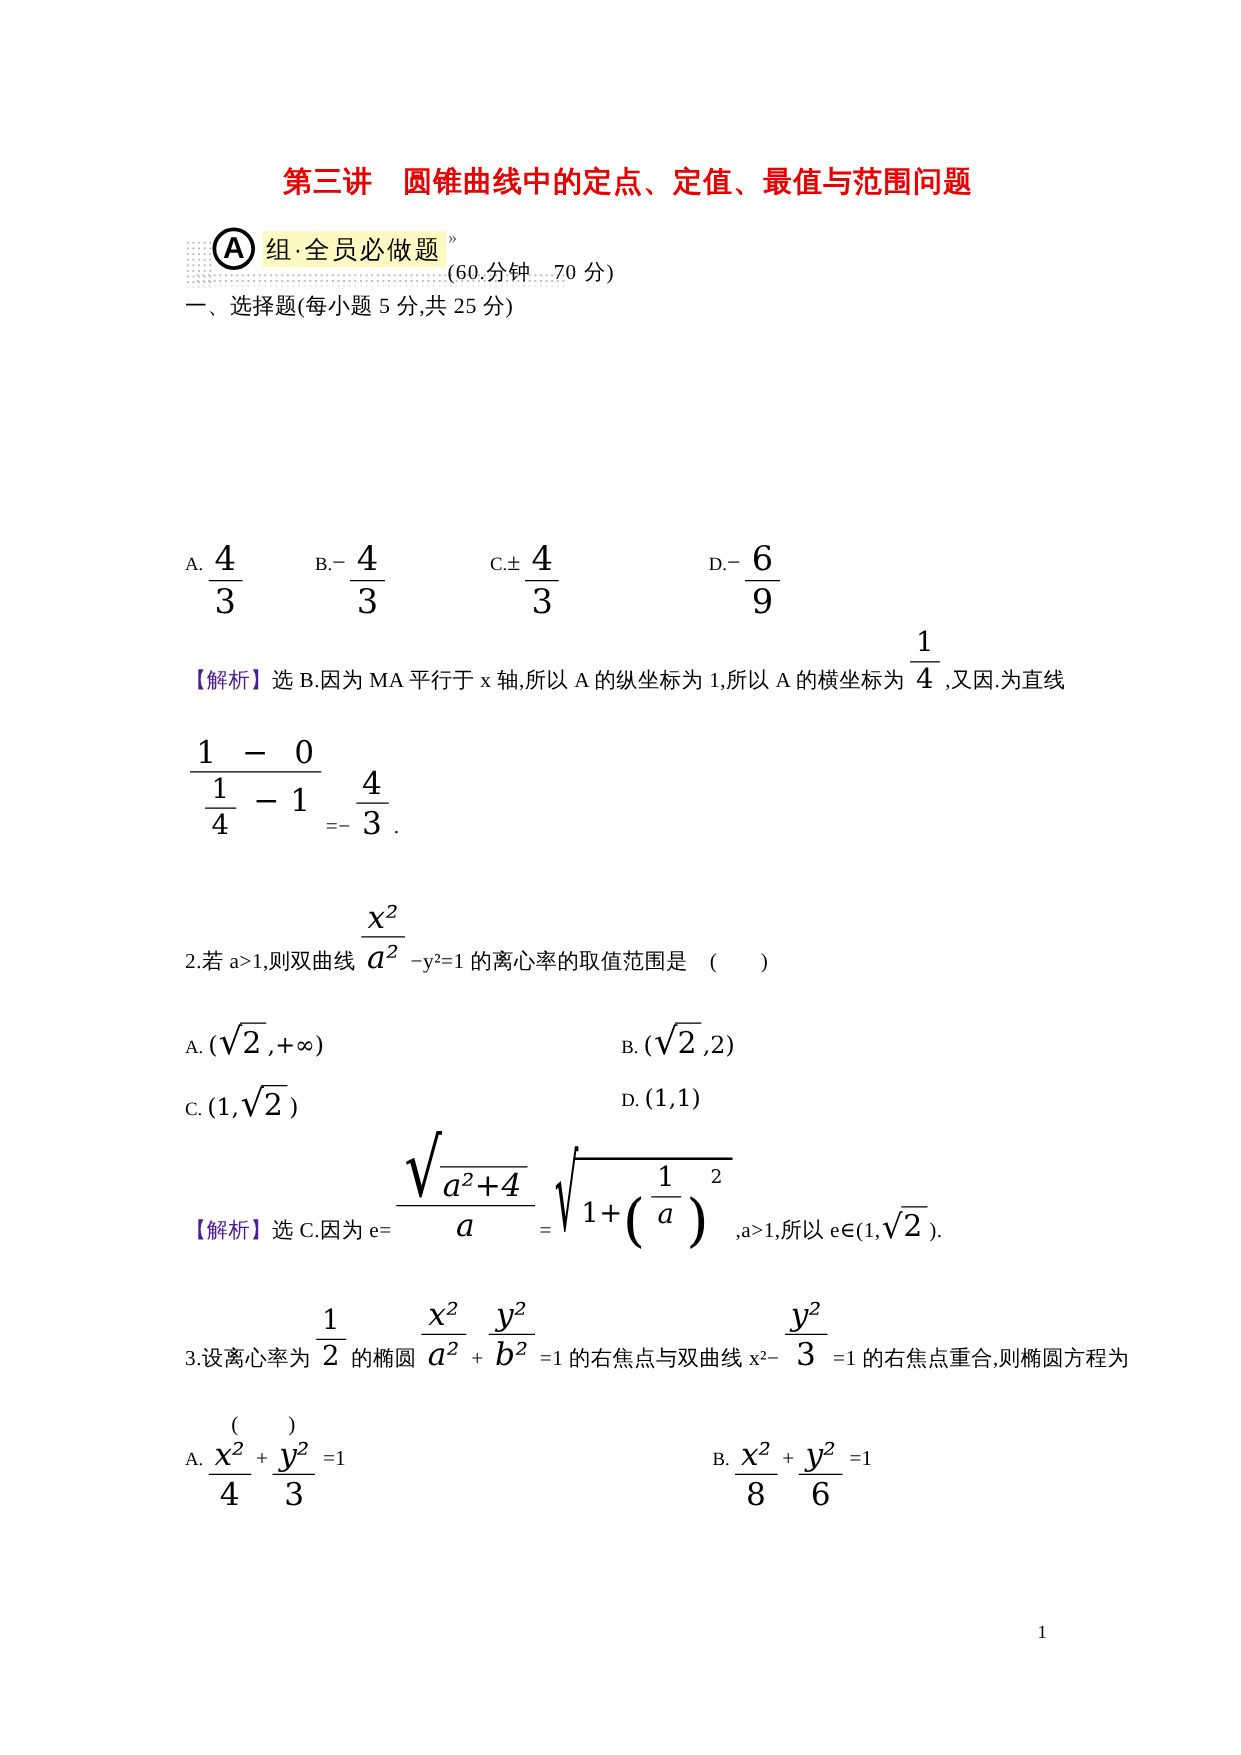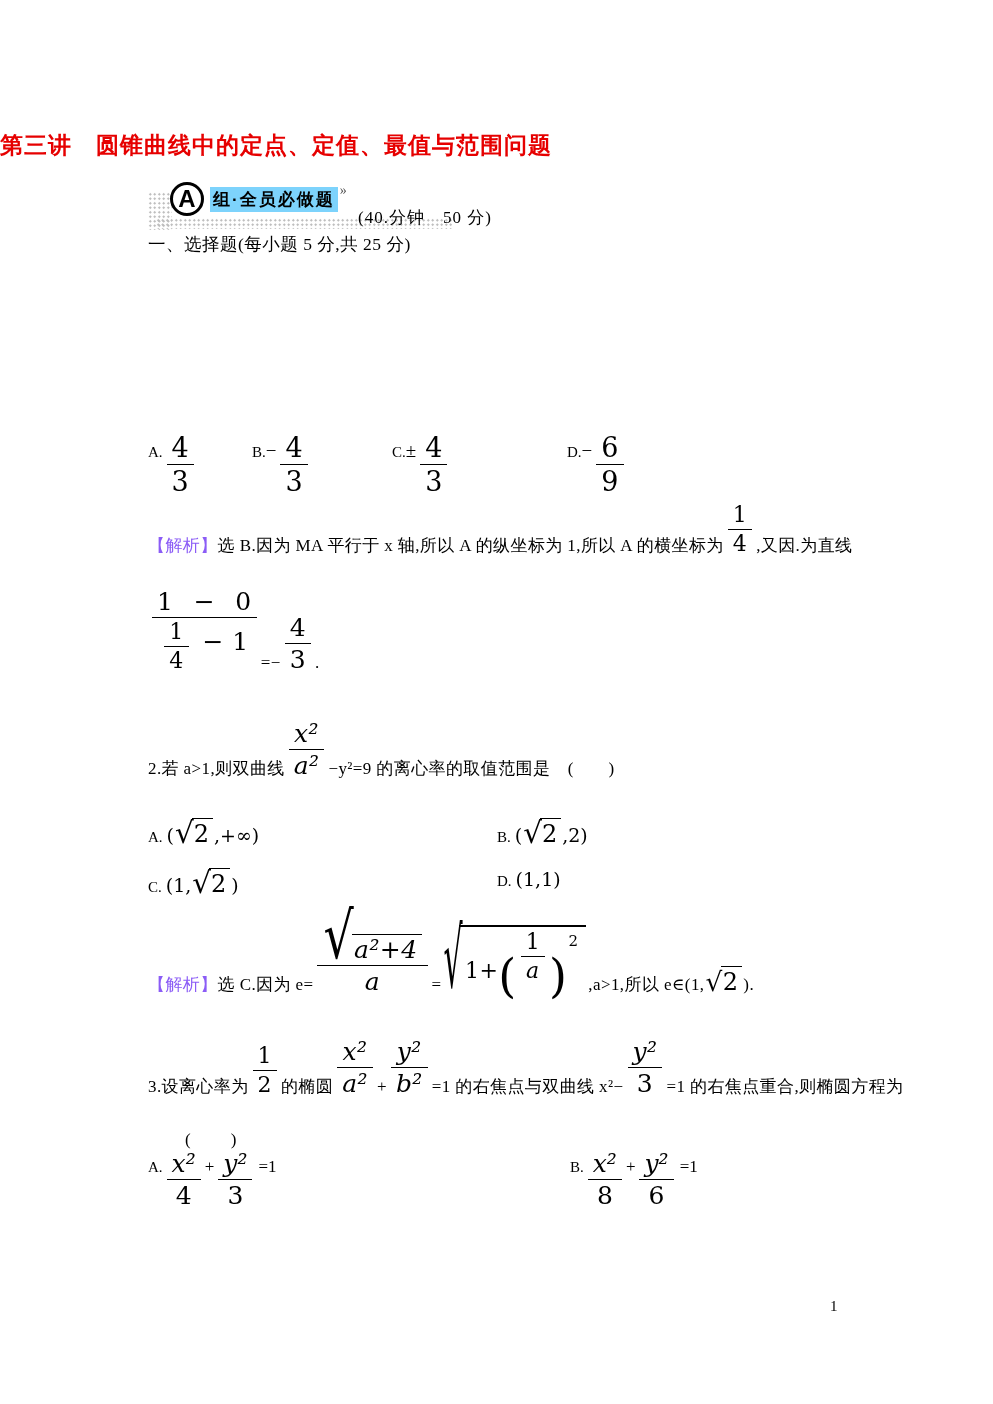--- a/index.html
+++ b/index.html
@@ -6,23 +6,23 @@
   html,body { margin:0; padding:0; background:#fff; }
   .page {
     position:relative; width:993px; height:1404px; background:#ffffff;
     font-family:"Liberation Serif","DejaVu Serif",serif;
     font-size:17px; color:#000; overflow:hidden;
   }
   .abs { position:absolute; }
 
   
   .title {
-    left:0; top:130px; width:993px; text-align:left;
+    left:0; top:130px; width:993px; text-align:center;
     font-family:"Liberation Sans","DejaVu Sans",sans-serif;
-    font-weight:bold; font-size:23px; color:#e60000; letter-spacing:1px;
+    font-weight:bold; font-size:23px; color:#e60000; letter-spacing:1px;padding-left:12px;
   }
 
   
   .badge { left:148px; top:176px; height:56px; }
   .badge-inner { position:relative; display:inline-flex; align-items:center; padding:6px 8px 6px 22px; }
   .tex-left {
     position:absolute; left:0; top:16px; width:24px; height:38px;
     background-image:radial-gradient(#b9b9b9 0.9px, transparent 1.1px);
     background-size:4.5px 4.5px;
   }
@@ -31,23 +31,23 @@
     background-image:radial-gradient(#b9b9b9 0.9px, transparent 1.1px);
     background-size:4.5px 4.5px;
   }
   .badge-circle {
     position:relative; width:34px; height:34px; border:3px solid #000; border-radius:50%;
     display:flex; align-items:center; justify-content:center;
     font-family:"Liberation Sans","DejaVu Sans",sans-serif;
     font-weight:bold; font-size:24px; background:#fff; z-index:2;
   }
   .badge-label {
-    position:relative; z-index:2; background:#7dd3fc; margin-left:6px; padding:1px 3px;
+    position:relative; z-index:2; background:#fef9c3; margin-left:6px; padding:1px 3px;
     font-family:"Liberation Sans","DejaVu Sans",sans-serif;
-    font-weight:bold; font-size:17px; letter-spacing:2px;
+    font-weight:normal; font-size:20px; letter-spacing:2px;
   }
   .badge-arrow { position:relative; z-index:2; font-size:14px; color:#555; margin-left:2px; top:-8px; }
   .meta { left:358px; top:206px; font-size:17px; letter-spacing:1px; }
 
   .section { left:148px; top:232px; font-size:17.5px; letter-spacing:0.5px; }
 
   
   .q1para { left:148px; top:272px; width:760px; }
   .pline { line-height:43px; white-space:nowrap; letter-spacing:0.4px; }
 
@@ -63,21 +63,21 @@
   .fs22 { font-size:22px; }
   .it { font-style:italic; }
   .optlabel { font-size:15px; }
   .optsign { font-size:19px; }
 
   
   .q1opts { left:148px; top:424px; display:flex; align-items:flex-end; height:72px; }
   .q1opts .opt { display:flex; align-items:baseline; }
   .w1 { width:104px; } .w2 { width:140px; } .w3 { width:175px; }
 
-  .redtag { color:#8b5cf6; }
+  .redtag { color:#4c1d95; }
 
   .raise18 { vertical-align:18px; margin-left:10px; }
   .sp { word-spacing:12px; }
 
   
   .sqrt { display:inline-block; white-space:nowrap; margin:0 1px; }
   .sqrt .rad { display:inline-block; font-size:1.55em; line-height:0.85; margin-right:-2px;
                transform:translateY(1px); font-family:"DejaVu Serif",serif; }
   .sqrt .body { display:inline-block; border-top:1.5px solid #000; padding:1px 4px 0 2px; }
   .sqrt-body-big { font-size:24px; font-family:"DejaVu Serif",serif; }
@@ -119,21 +119,21 @@
     <span class="tex-left"></span>
     <span class="tex-bottom"></span>
     <span class="badge-inner">
       <span class="badge-circle">
           <span>A</span>
         </span>
       <span class="badge-label">组·全员必做题</span>
       <span class="badge-arrow">»</span>
     </span>
   </div>
-  <div class="abs meta">(40.分钟　50 分)</div>
+  <div class="abs meta">(60.分钟　70 分)</div>
 
   <div class="abs section">一、选择题(每小题 5 分,共 25 分)</div>
 
 
   <div class="abs q1opts">
     <div class="opt w1">
       <span class="optlabel">A.</span>
       <span class="frac fs27">
           <span class="num">4</span>
           <span class="den">3</span>
@@ -167,21 +167,21 @@
 
   <div class="abs aline a1l1">
     <span class="redtag">【解析】</span><span>选 B.因为 MA 平行于 x 轴,所以 A 的纵坐标为 1,所以 A 的横坐标为</span><span class="frac fs22"><span class="num">1</span><span class="den">4</span></span><span>,又因.为直线</span>
   </div>
 
   <div class="abs aline a1l2">
     <span class="frac fs25"><span class="num sp">1 − 0</span><span class="den"><span class="frac fs22"><span class="num">1</span><span class="den">4</span></span><span class="raise18">− 1</span></span></span><span>=−</span><span class="frac fs25"><span class="num">4</span><span class="den">3</span></span><span>.</span>
   </div>
 
   <div class="abs qline q2line">
-    <span>2.若 a&gt;1,则双曲线</span><span class="frac fs25"><span class="num it">x²</span><span class="den it">a²</span></span><span>−y²=9 的离心率的取值范围是　(　　)</span>
+    <span>2.若 a&gt;1,则双曲线</span><span class="frac fs25"><span class="num it">x²</span><span class="den it">a²</span></span><span>−y²=1 的离心率的取值范围是　(　　)</span>
   </div>
 
   <div class="abs q2opts">
     <div class="opt">
       <span class="optlabel">A.</span>
       <span class="optexpr"><span>(</span><span class="sqrt"><span class="rad">√</span><span class="body sqrt-body-big">2</span></span><span>,+∞)</span></span>
     </div>
     <div class="opt">
       <span class="optlabel">B.</span>
       <span class="optexpr"><span>(</span><span class="sqrt"><span class="rad">√</span><span class="body sqrt-body-big">2</span></span><span>,2)</span></span>

